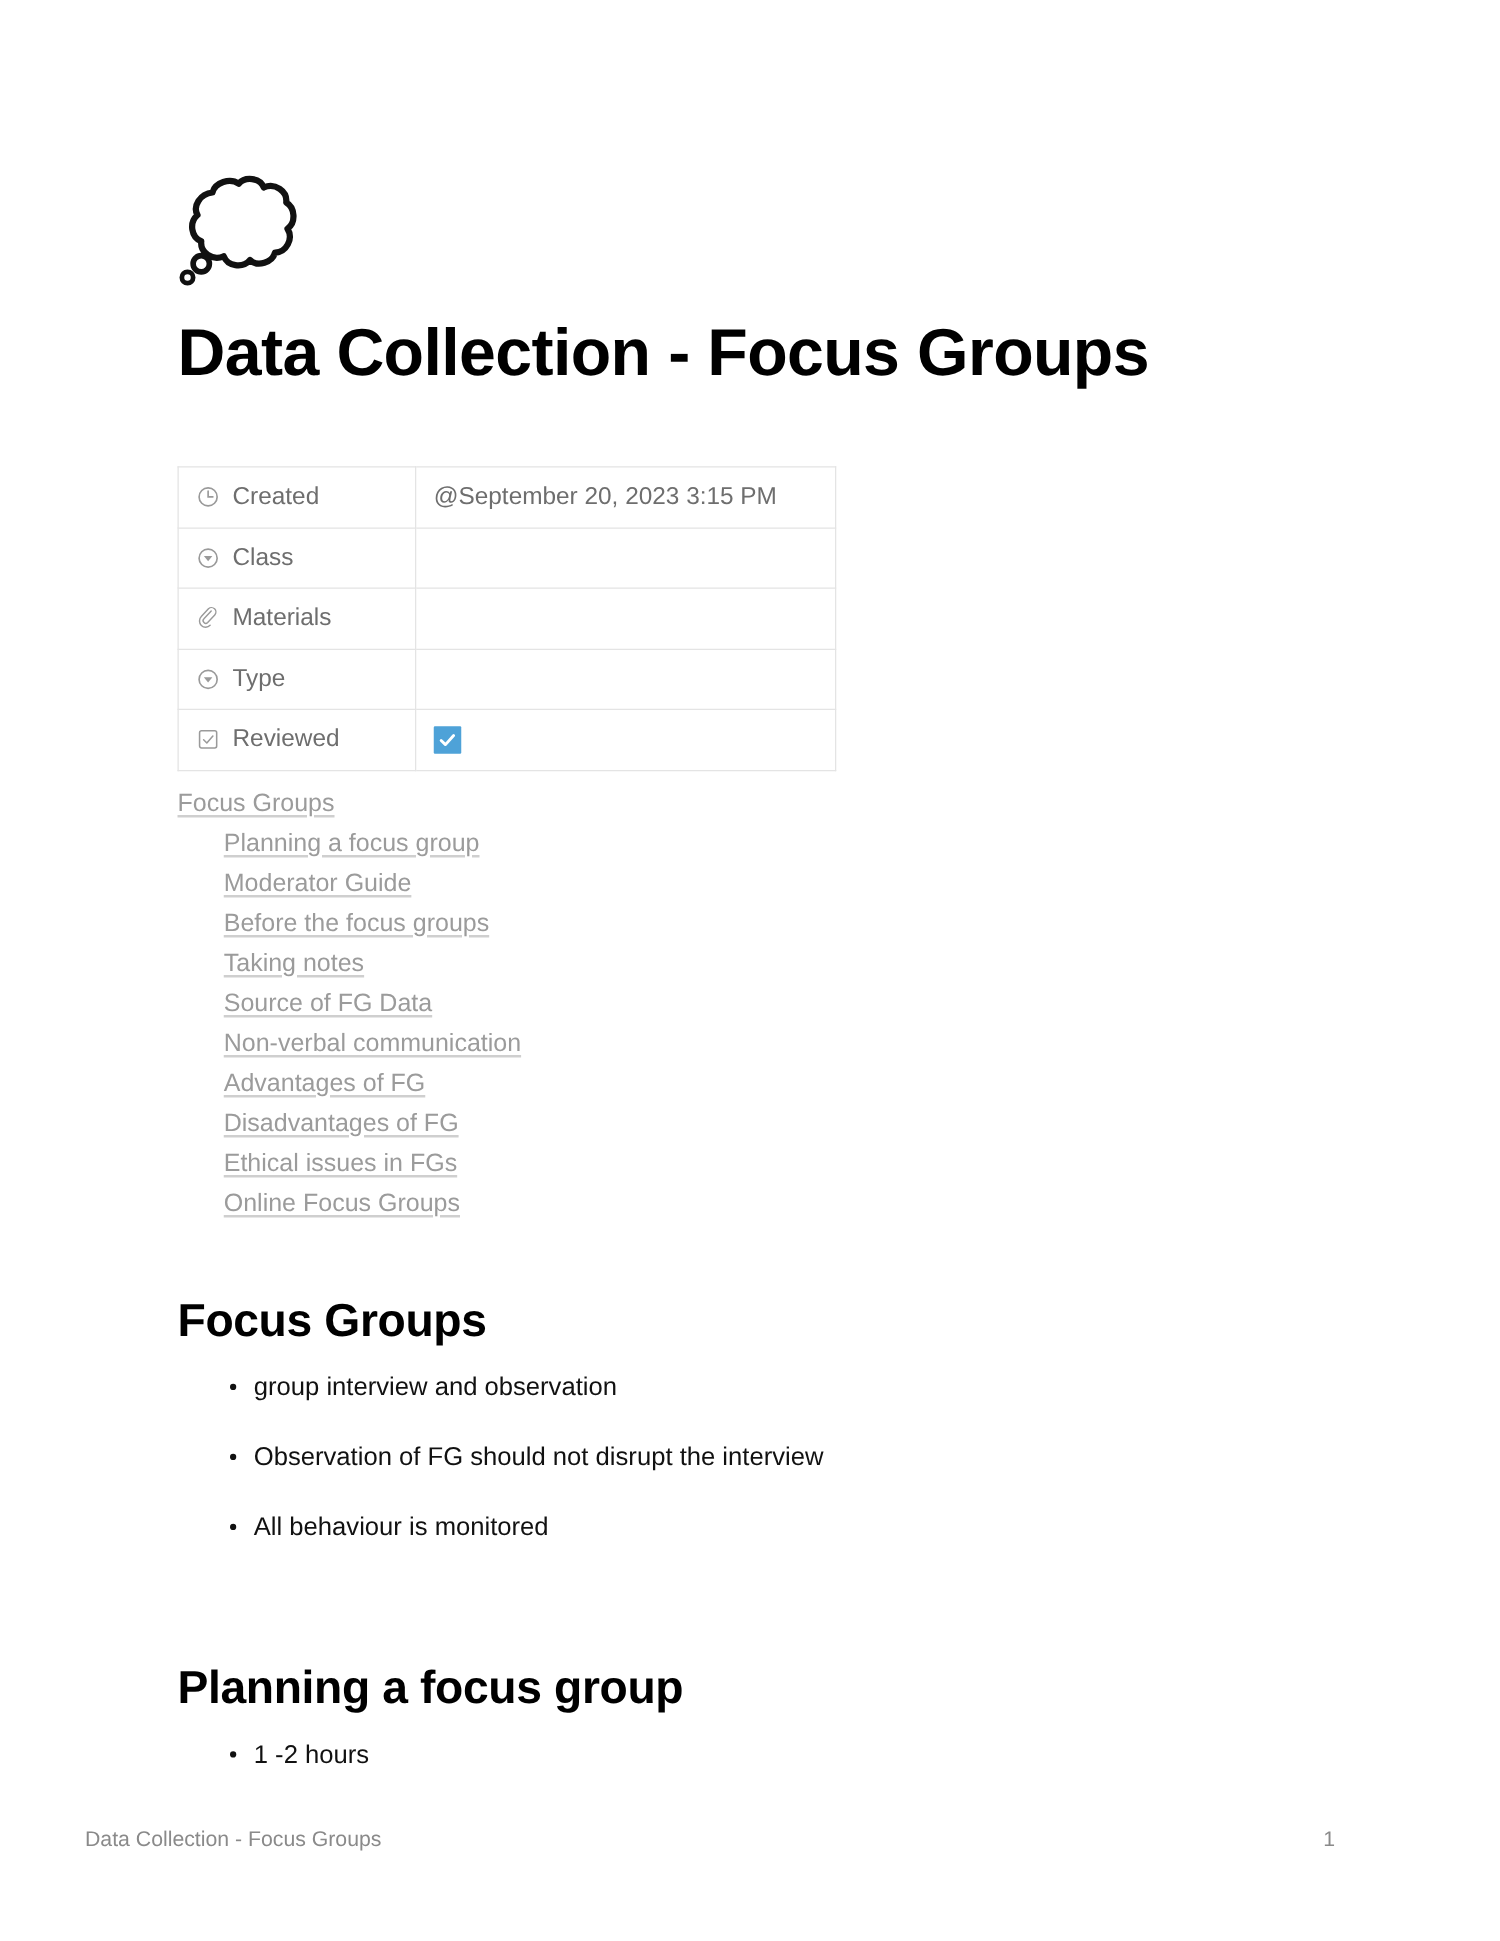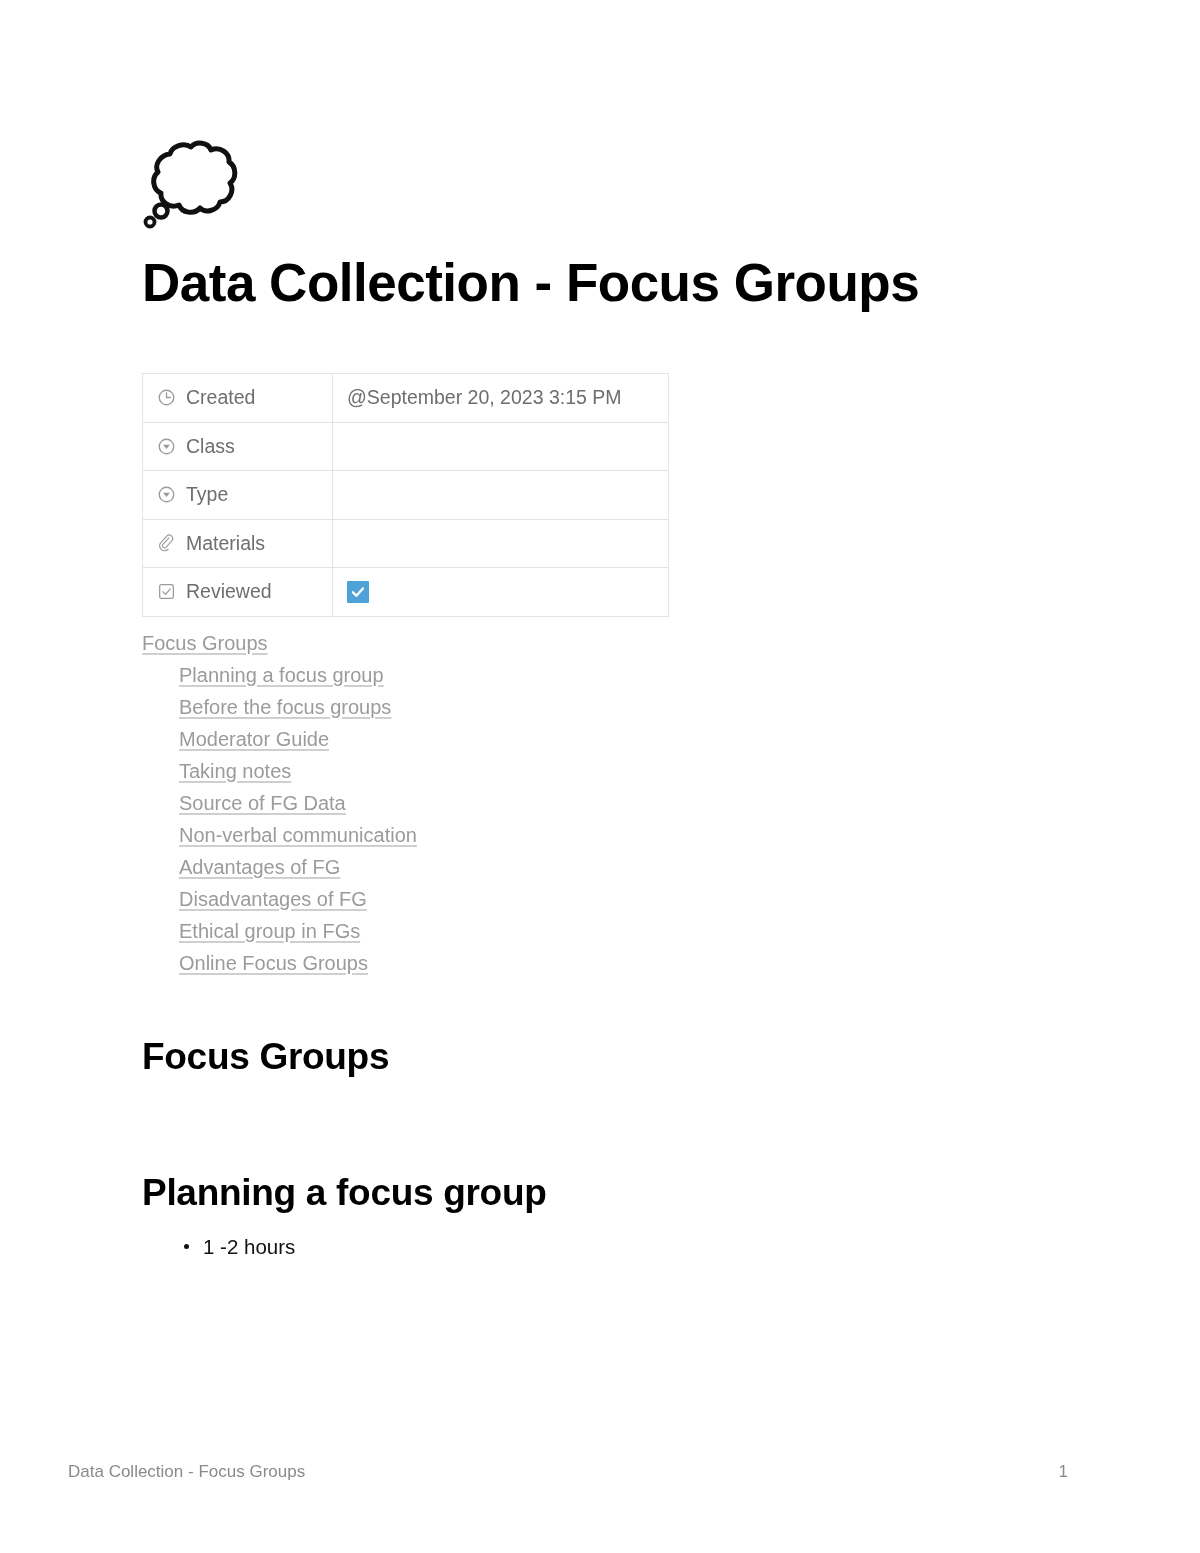--- a/index.html
+++ b/index.html
@@ -213,40 +213,40 @@
             </span>
           </td>
           <td class="val"></td>
         </tr>
 
         <tr>
           <td class="key">
             <span class="key-inner">
               <span class="pi">
                 <svg viewBox="0 0 20 20" width="19" height="19" aria-hidden="true">
+                  <path d="M14.2 6.1 L7.6 13.1 a2.4 2.4 0 0 0 3.4 3.4 l6.4-6.9
+                           a4 4 0 0 0-5.7-5.6 L5.2 11.1 a5.6 5.6 0 0 0 8 7.9" fill="none" stroke="#9a9a9a" stroke-width="1.3" stroke-linecap="round" stroke-linejoin="round" transform="translate(-0.6,-1.6) scale(0.93)"></path>
+                </svg>
+              </span>
+              <span>Materials</span>
+            </span>
+          </td>
+          <td class="val"></td>
+        </tr>
+
+        <tr>
+          <td class="key">
+            <span class="key-inner">
+              <span class="pi">
+                <svg viewBox="0 0 20 20" width="19" height="19" aria-hidden="true">
                   <circle cx="10" cy="10" r="7.6" fill="none" stroke="#9a9a9a" stroke-width="1.4"></circle>
                   <path d="M6.4 8.2 L13.6 8.2 L10 12.6 Z" fill="#9a9a9a"></path>
                 </svg>
               </span>
               <span>Type</span>
-            </span>
-          </td>
-          <td class="val"></td>
-        </tr>
-
-        <tr>
-          <td class="key">
-            <span class="key-inner">
-              <span class="pi">
-                <svg viewBox="0 0 20 20" width="19" height="19" aria-hidden="true">
-                  <path d="M14.2 6.1 L7.6 13.1 a2.4 2.4 0 0 0 3.4 3.4 l6.4-6.9
-                           a4 4 0 0 0-5.7-5.6 L5.2 11.1 a5.6 5.6 0 0 0 8 7.9" fill="none" stroke="#9a9a9a" stroke-width="1.3" stroke-linecap="round" stroke-linejoin="round" transform="translate(-0.6,-1.6) scale(0.93)"></path>
-                </svg>
-              </span>
-              <span>Materials</span>
             </span>
           </td>
           <td class="val"></td>
         </tr>
 
         <tr>
           <td class="key">
             <span class="key-inner">
               <span class="pi">
                 <svg viewBox="0 0 20 20" width="19" height="19" aria-hidden="true">
@@ -264,32 +264,37 @@
               </svg>
             </span>
           </td>
         </tr>
       </tbody>
     </table>
 
     <ul class="toc">
       <li class="toc-item lvl1"><span class="toc-link">Focus Groups</span></li>
       <li class="toc-item lvl2"><span class="toc-link">Planning a focus group</span></li>
+      <li class="toc-item lvl2"><span class="toc-link">Moderator Guide</span></li>
       <li class="toc-item lvl2"><span class="toc-link">Before the focus groups</span></li>
-      <li class="toc-item lvl2"><span class="toc-link">Moderator Guide</span></li>
       <li class="toc-item lvl2"><span class="toc-link">Taking notes</span></li>
       <li class="toc-item lvl2"><span class="toc-link">Source of FG Data</span></li>
       <li class="toc-item lvl2"><span class="toc-link">Non-verbal communication</span></li>
       <li class="toc-item lvl2"><span class="toc-link">Advantages of FG</span></li>
       <li class="toc-item lvl2"><span class="toc-link">Disadvantages of FG</span></li>
-      <li class="toc-item lvl2"><span class="toc-link">Ethical group in FGs</span></li>
+      <li class="toc-item lvl2"><span class="toc-link">Ethical issues in FGs</span></li>
       <li class="toc-item lvl2"><span class="toc-link">Online Focus Groups</span></li>
     </ul>
 
     <h1 class="sec">Focus Groups</h1>
+    <ul class="bullets">
+      <li>group interview and observation</li>
+      <li>Observation of FG should not disrupt the interview</li>
+      <li>All behaviour is monitored</li>
+    </ul>
 
     <h1 class="sec second">Planning a focus group</h1>
     <ul class="bullets">
       <li>1 -2 hours</li>
     </ul>
 
   </div>
 
   <div class="footer">
     <span>Data Collection - Focus Groups</span>

